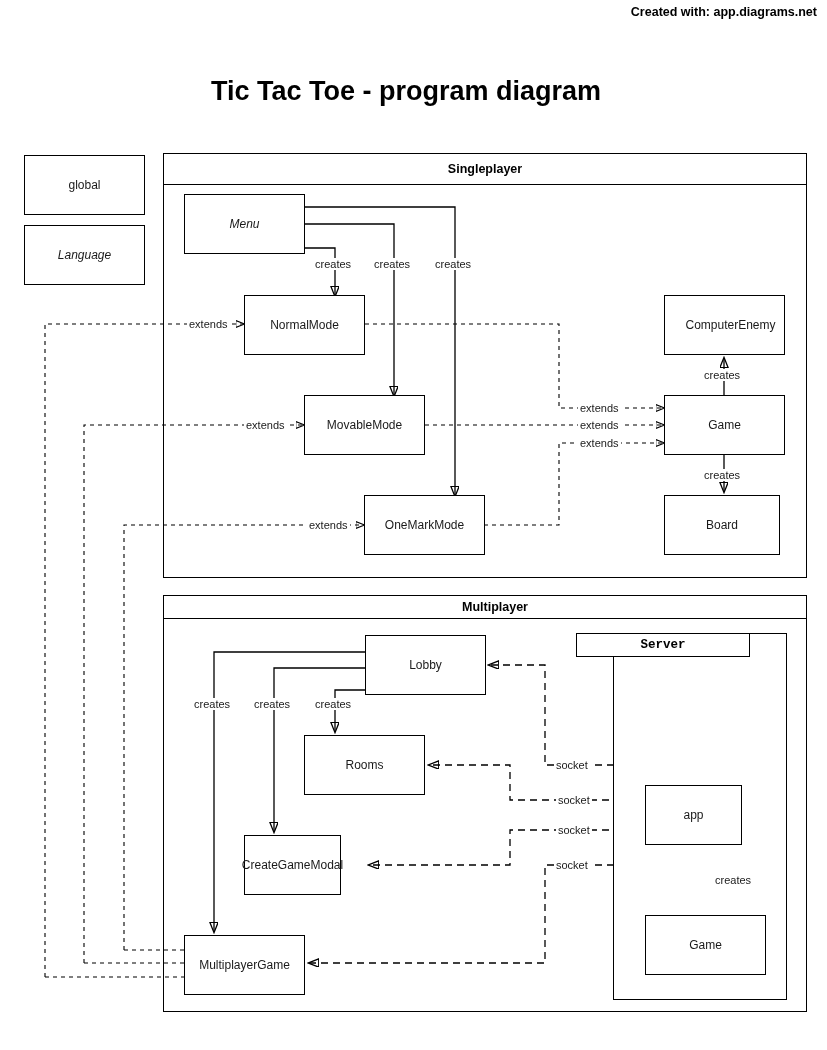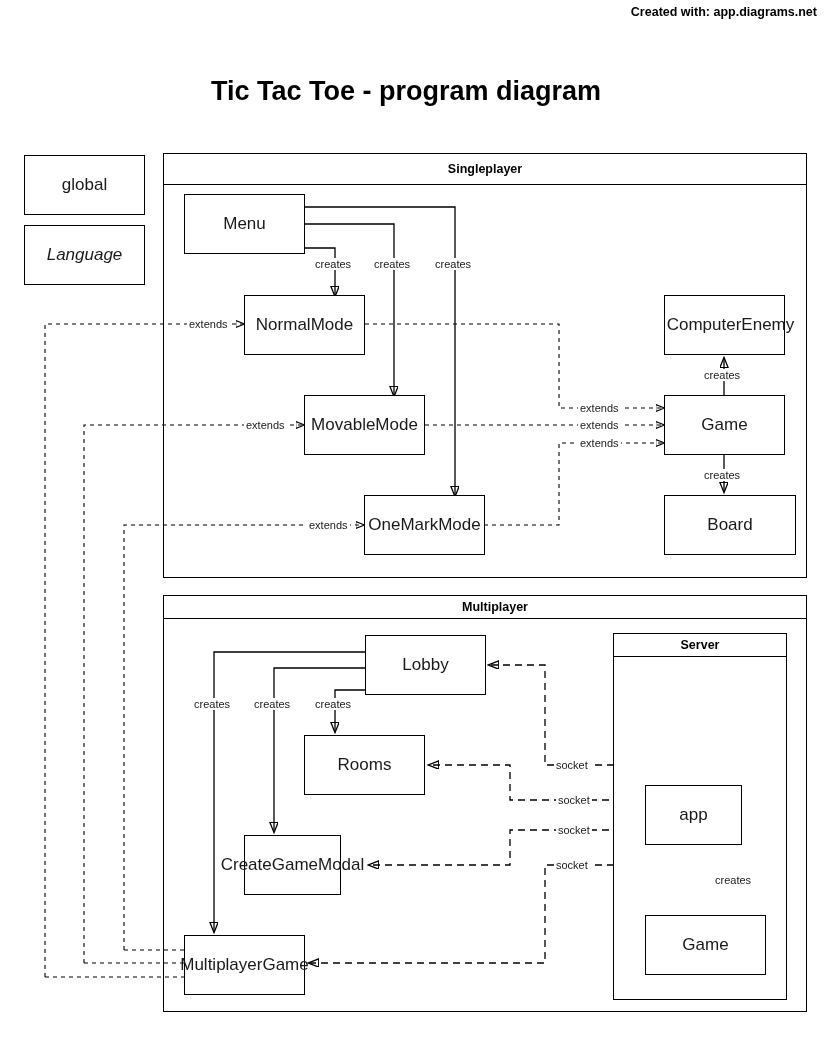--- a/index.html
+++ b/index.html
@@ -42,21 +42,21 @@
 
   
   .node {
     position: absolute;
     box-sizing: border-box;
     border: 1.4px solid #000;
     background: #fff;
     display: flex;
     align-items: center;
     justify-content: center;
-    font-size: 17px;
+    font-size: 12px;
     color: #1a1a1a;
     text-align: center;
     z-index: 5;
   }
   .container-box {
     position: absolute;
     box-sizing: border-box;
     border: 1.4px solid #000;
     background: transparent;
     z-index: 1;
@@ -153,50 +153,50 @@
   <div class="container-title" style="left:163px; top:153px; width:644px; height:32px;">
     <span>Singleplayer</span>
   </div>
 
   <div class="container-box" style="left:163px; top:595px; width:644px; height:417px;"></div>
   <div class="container-title" style="left:163px; top:595px; width:644px; height:24px;padding-left:20px;">
     <span>Multiplayer</span>
   </div>
 
   <div class="container-box" style="left:613px; top:633px; width:174px; height:367px; z-index:4; background:#fff;"></div>
-  <div class="container-title" style="left:613px; top:633px; width:174px; height:24px; z-index:5;">
+  <div class="container-title" style="left:576px; top:633px; width:174px; height:24px; z-index:5;font-family:Liberation Mono, monospace;">
     <span>Server</span>
   </div>
 
   <div class="node" style="left:24px; top:155px; width:121px; height:60px;">
     <span>global</span>
   </div>
   <div class="node" style="left:24px; top:225px; width:121px; height:60px;font-style:italic;">
     <span>Language</span>
   </div>
 
-  <div class="node" style="left:184px; top:194px; width:121px; height:60px;">
+  <div class="node" style="left:184px; top:194px; width:121px; height:60px;font-style:italic;">
     <span>Menu</span>
   </div>
   <div class="node" style="left:244px; top:295px; width:121px; height:60px;">
     <span>NormalMode</span>
   </div>
   <div class="node" style="left:304px; top:395px; width:121px; height:60px;">
     <span>MovableMode</span>
   </div>
   <div class="node" style="left:364px; top:495px; width:121px; height:60px;">
     <span>OneMarkMode</span>
   </div>
   <div class="node" style="left:664px; top:295px; width:121px; height:60px;padding-left:12px;">
     <span>ComputerEnemy</span>
   </div>
   <div class="node" style="left:664px; top:395px; width:121px; height:60px;">
     <span>Game</span>
   </div>
-  <div class="node" style="left:664px; top:495px; width:132px; height:60px;">
+  <div class="node" style="left:664px; top:495px; width:116px; height:60px;">
     <span>Board</span>
   </div>
 
   <div class="node" style="left:365px; top:635px; width:121px; height:60px;">
     <span>Lobby</span>
   </div>
   <div class="node" style="left:304px; top:735px; width:121px; height:60px;">
     <span>Rooms</span>
   </div>
   <div class="node" style="left:244px; top:835px; width:97px; height:60px;">

